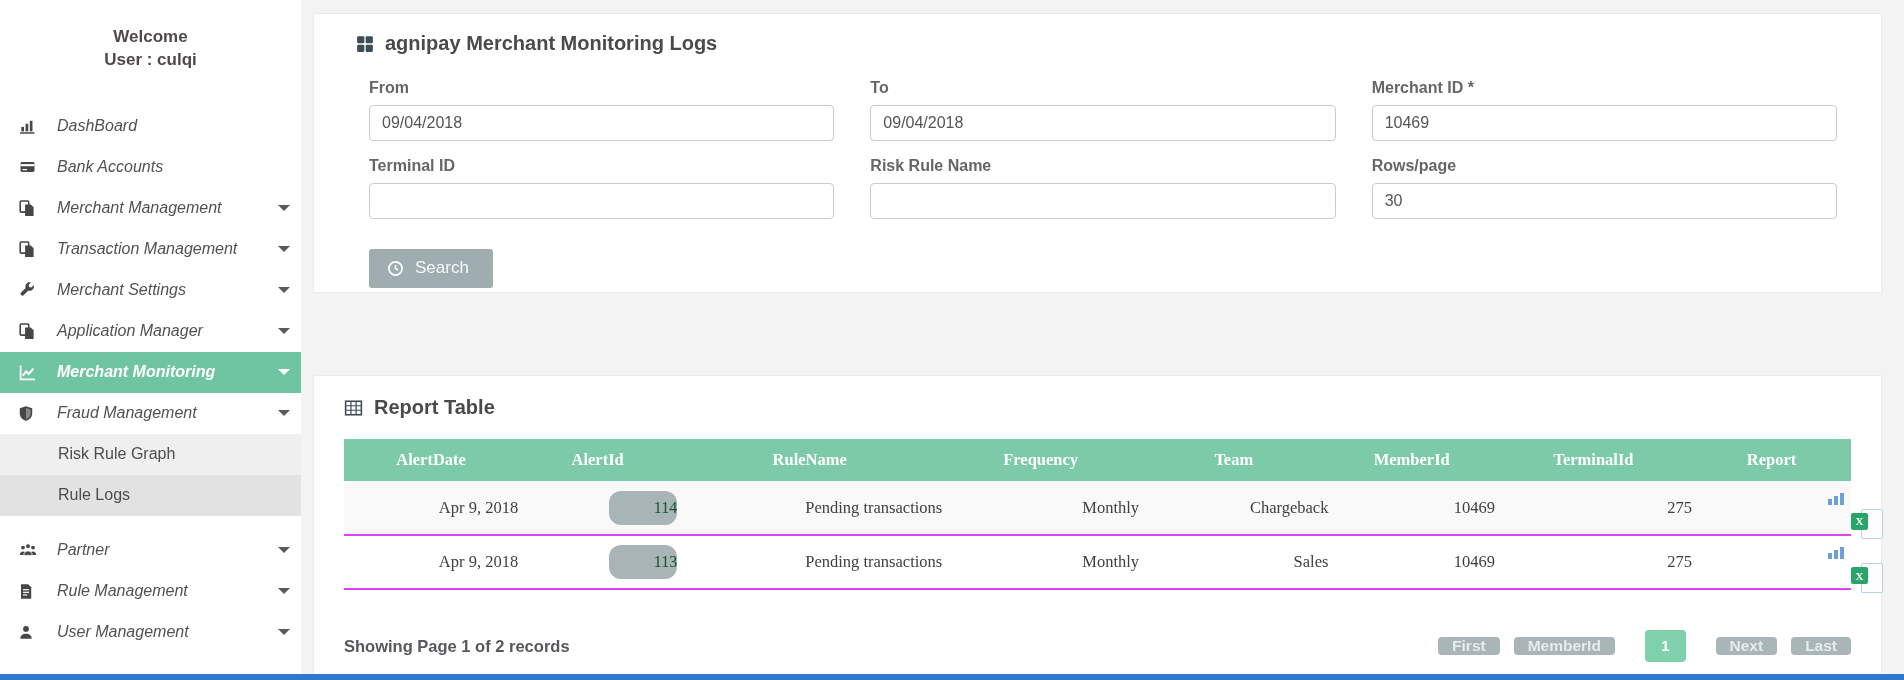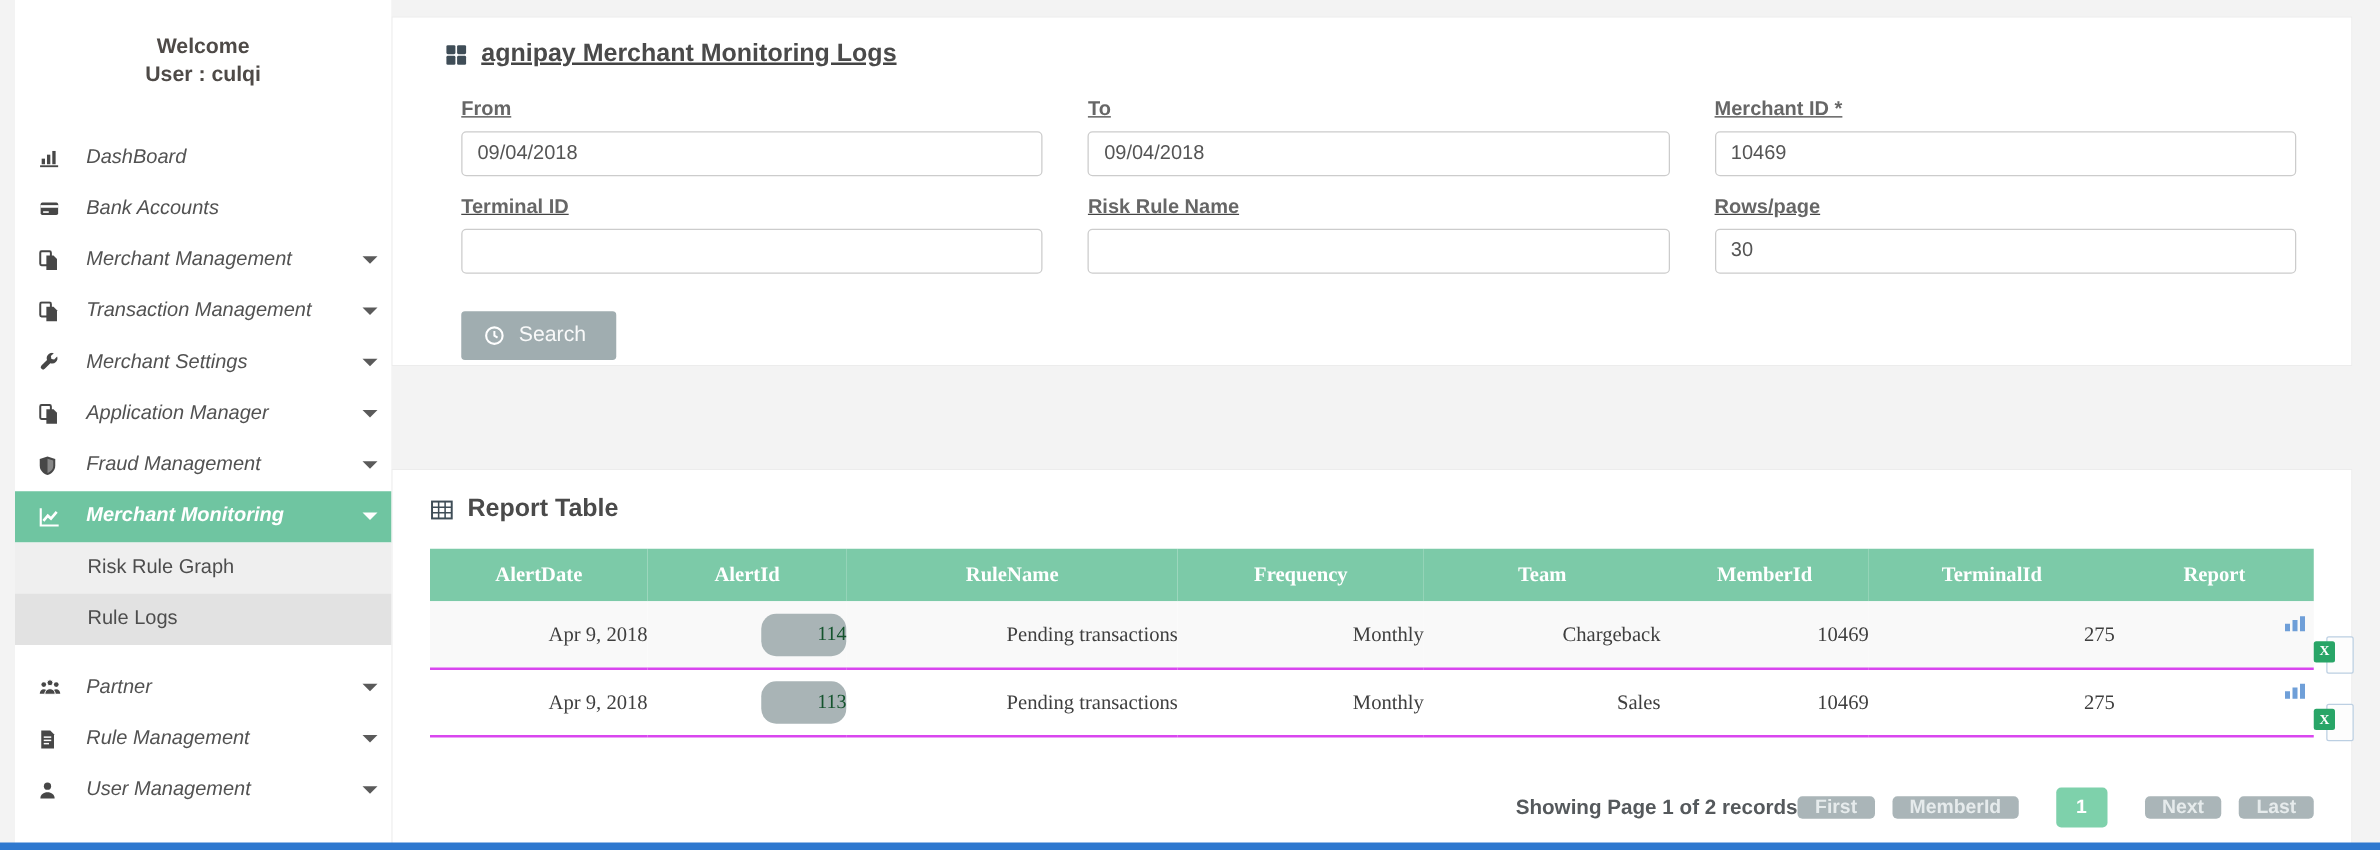--- a/index.html
+++ b/index.html
@@ -6,21 +6,21 @@
   html, body { width: 1904px; height: 680px; overflow: hidden; }
   body {
     font-family: "Liberation Sans", "DejaVu Sans", sans-serif;
     background: #f3f3f3;
     color: #444;
     position: relative;
   }
 
   
   .sidebar {
-    position: absolute; left: 12px; top: 0; width: 301px; height: 100%;
+    position: absolute; left: 0; top: 0; width: 301px; height: 100%;
     background: #ffffff; z-index: 2;
   }
   .welcome {
     padding-top: 26px; text-align: center;
     font-weight: bold; font-size: 17px; line-height: 1.35; color: #4e4a47;
   }
   .nav { margin-top: 34px; }
   .nav-item {
     height: 41px; display: flex; align-items: center;
     padding-left: 18px; font-size: 16px; color: #525252; cursor: pointer; font-style: italic;
@@ -39,21 +39,21 @@
   .submenu-item {
     height: 41px; display: flex; align-items: center;
     padding-left: 58px; font-size: 16px; color: #4d4d4d; cursor: pointer;
   }
   .submenu-item.active { background: #e2e2e2; }
   .nav-gap { height: 14px; }
 
   
   .content { position: absolute; left: 313px; top: 0; right: 22px; }
   .card { background: #ffffff; border: 1px solid #ececec; }
-  .filter-card { margin-top: 13px; height: 280px; padding: 18px 44px 0 42px; text-decoration: underline; }
+  .filter-card { margin-top: 13px; height: 280px; padding: 18px 44px 0 42px; }
   .card-title { display: flex; align-items: center; font-size: 20px; font-weight: bold; color: #4a4a4a; }
   .card-title .t-icon { display: flex; margin-right: 11px; color: #3f4d57; }
 
   .form-grid {
     margin-left: 13px; margin-top: 8px;
     display: grid; grid-template-columns: 1fr 1fr 1fr; column-gap: 36px;
   }
   .field-label { margin-top: 16px; margin-bottom: 8px; font-size: 16px; font-weight: 600; color: #666; }
   .field-input {
     width: 100%; height: 36px; border: 1px solid #cccccc; border-radius: 4px;
@@ -93,21 +93,21 @@
     position: absolute; left: 0; top: 5px; width: 17px; height: 17px; border-radius: 2px;
     background: #28a567; color: #fff; font-size: 11px; font-weight: bold;
     display: flex; align-items: center; justify-content: center;
   }
   .excel-bars { position: absolute; right: 7px; bottom: 3px; display: flex; align-items: flex-end; gap: 2px; }
   .excel-bars i { display: block; width: 4px; background: #6f9fd8; }
   .excel-bars i:nth-child(1) { height: 6px; }
   .excel-bars i:nth-child(2) { height: 9px; }
   .excel-bars i:nth-child(3) { height: 12px; }
 
-  .table-footer { margin-top: 40px; display: flex; align-items: center; justify-content: flex-end; }
+  .table-footer { margin-top: 40px; display: flex; align-items: center; justify-content: space-between; }
   .showing-text { font-size: 16.5px; font-weight: bold; color: #55595c; }
   .pagination { display: flex; align-items: center; gap: 14px; }
   .pg-btn {
     background: #aab5b8; border: none; border-radius: 4px; cursor: pointer;
     color: #e6ebec; font-size: 15.5px; font-weight: 600; padding: 0 14px;
     font-family: "Liberation Sans", "DejaVu Sans", sans-serif;
   }
   .pg-btn.active { background: #7ed1ab; color: #ffffff; padding: 7px 16px; margin: 0 16px; }
 
   .bottom-bar {
@@ -184,39 +184,39 @@
       <span class="nav-icon">
         <svg width="18" height="17" viewBox="0 0 16 16">
             <rect x="1.6" y="1" width="8" height="10.4" rx="1" fill="none" stroke="currentColor" stroke-width="1.5"></rect>
             <path d="M6.2 4.2h5.4l2.6 2.6v8.2H6.2z" fill="currentColor"></path>
           </svg>
       </span>
       <span>Application Manager</span>
       <span class="caret"></span>
     </div>
 
+    <div class="nav-item active">
+      <span class="nav-icon">
+        <svg width="19" height="17" viewBox="0 0 16 16">
+            <path d="M1.5 1.5v13h13.5" fill="none" stroke="currentColor" stroke-width="1.6"></path>
+            <path d="M3.5 11l3.3-3.9 2.4 2.2 4.3-5" fill="none" stroke="currentColor" stroke-width="2"></path>
+          </svg>
+      </span>
+      <span>Merchant Monitoring</span>
+      <span class="caret"></span>
+    </div>
+
     <div class="nav-item">
       <span class="nav-icon">
         <svg width="16" height="17" viewBox="0 0 16 16">
             <path d="M8 .7l6.2 2v5.1c0 4-2.7 6.5-6.2 7.6C4.5 14.3 1.8 11.8 1.8 7.8V2.7z" fill="currentColor"></path>
             <path d="M8 2.4v11.4c2.6-1 4.6-2.9 4.6-6V3.9z" fill="#fff" opacity="0.35"></path>
           </svg>
       </span>
       <span>Fraud Management</span>
-      <span class="caret"></span>
-    </div>
-
-    <div class="nav-item active">
-      <span class="nav-icon">
-        <svg width="19" height="17" viewBox="0 0 16 16">
-            <path d="M1.5 1.5v13h13.5" fill="none" stroke="currentColor" stroke-width="1.6"></path>
-            <path d="M3.5 11l3.3-3.9 2.4 2.2 4.3-5" fill="none" stroke="currentColor" stroke-width="2"></path>
-          </svg>
-      </span>
-      <span>Merchant Monitoring</span>
       <span class="caret"></span>
     </div>
 
     <div class="submenu">
       <div class="submenu-item">
         <span>Risk Rule Graph</span>
       </div>
       <div class="submenu-item active">
         <span>Rule Logs</span>
       </div>

